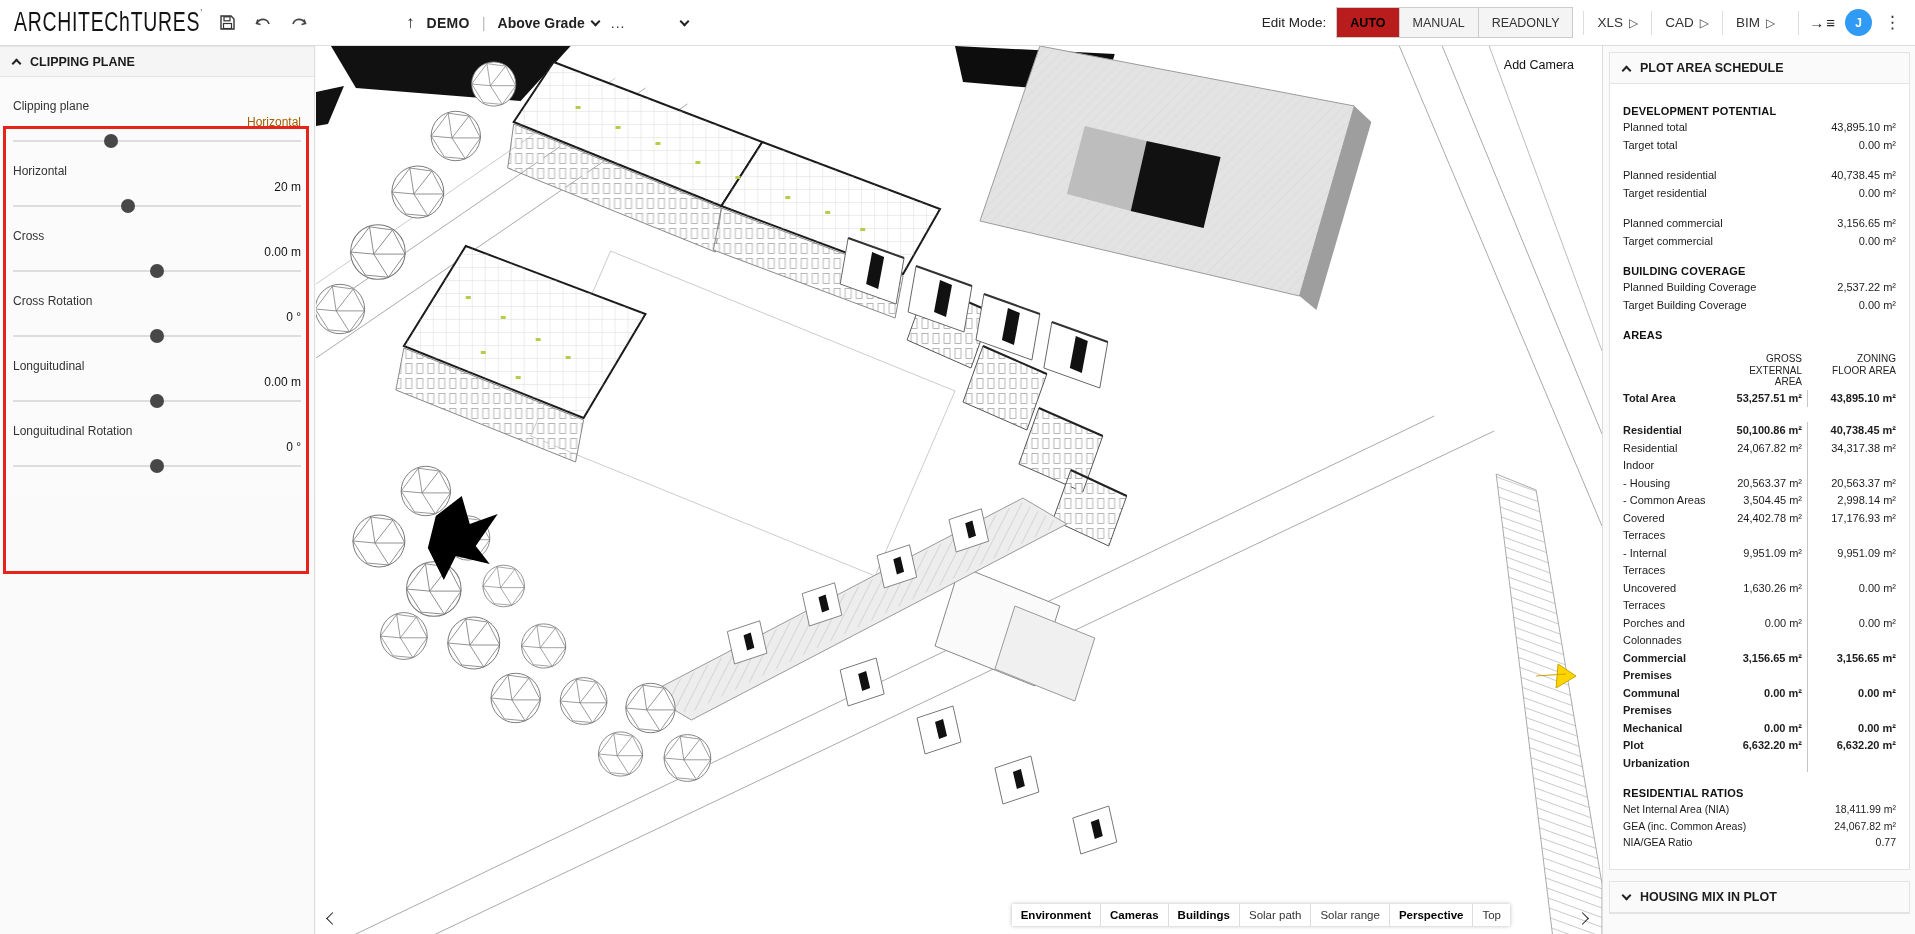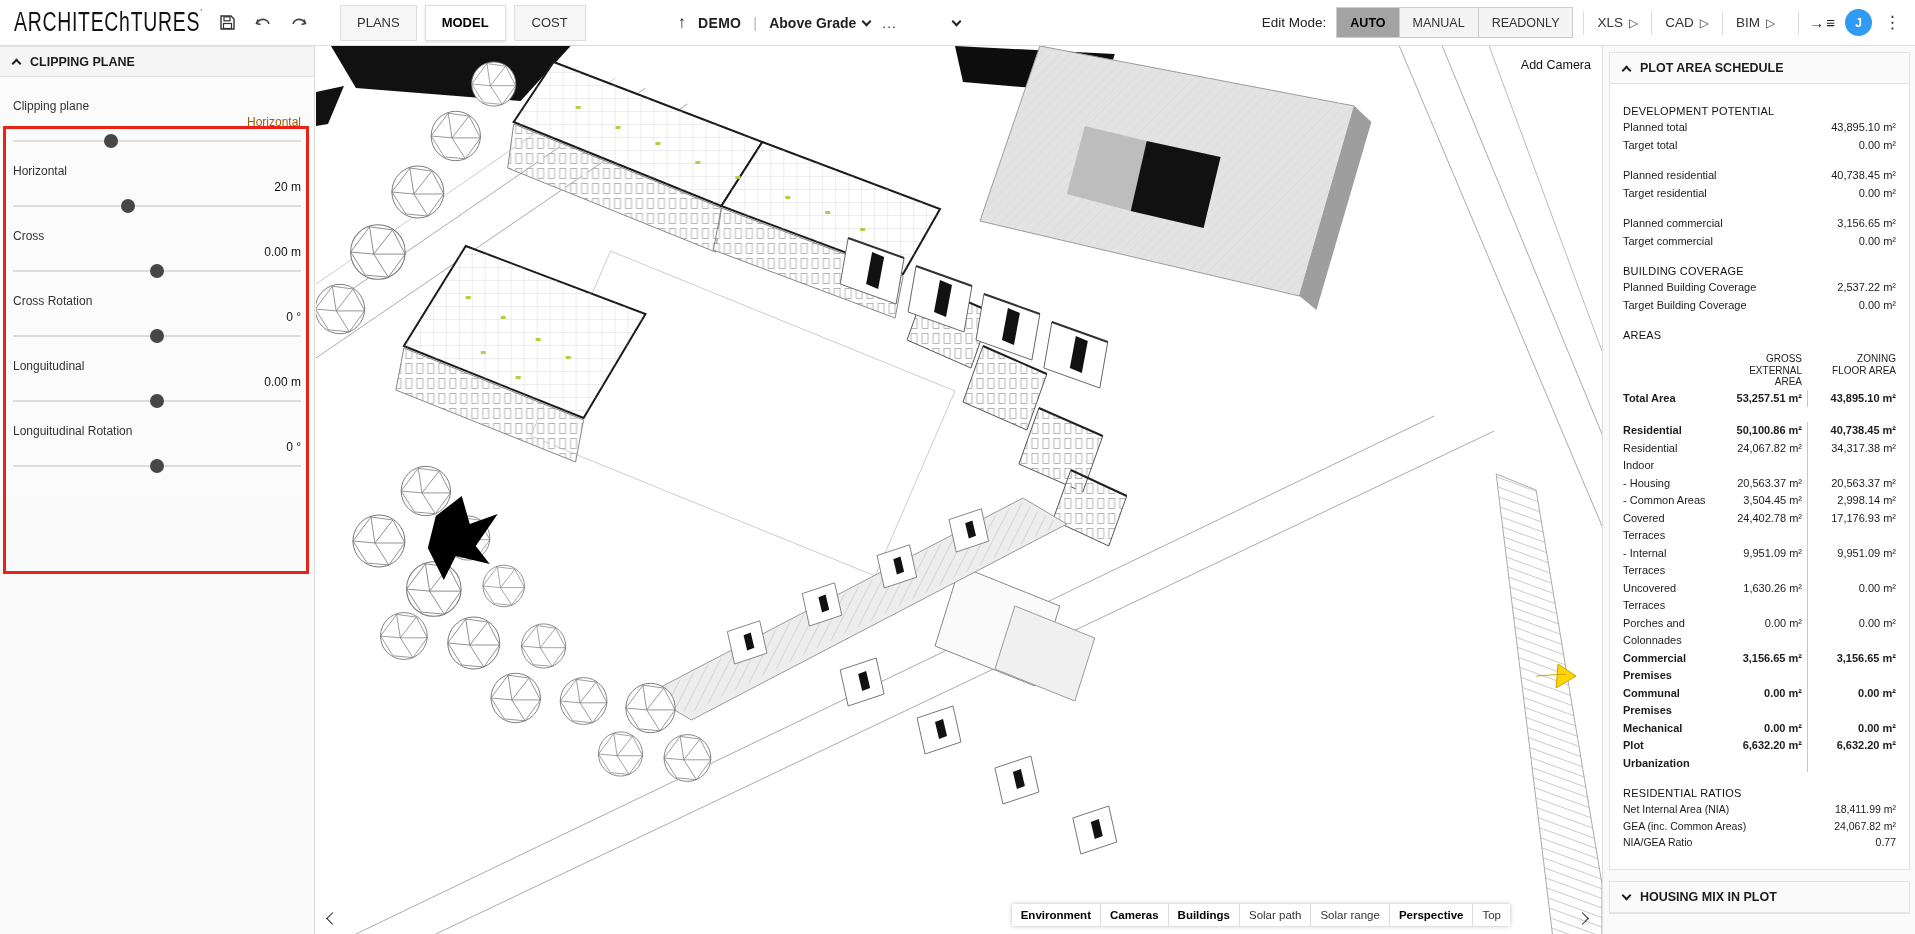--- a/index.html
+++ b/index.html
@@ -27,21 +27,21 @@
   .vdiv { color:#bbb; font-size:15px; }
   .grade { font-weight:bold; display:flex; align-items:center; gap:7px; cursor:pointer; }
   .dots-more { color:#333; letter-spacing:1px; cursor:pointer; }
   .lone-chev { margin-left:44px; cursor:pointer; }
   .right-group { margin-left:auto; display:flex; align-items:center; margin-right:12px; gap:10px; }
   .em-label { font-size:13.5px; color:#222; }
   .seg { display:flex; border:1px solid #ccc; background:#f4f4f4; height:31px; }
   .seg-opt { padding:0 13px; display:flex; align-items:center; font-size:12.5px; color:#333;
              border-left:1px solid #ccc; cursor:pointer; }
   .seg-opt:first-child { border-left:none; }
-  .seg-opt.active { background:#a3a3a3; font-weight:bold; color:#000; }
+  .seg-opt.active { background:#b91c1c; font-weight:bold; color:#000; }
   .exports { display:flex; align-items:center; }
   .exp { display:flex; align-items:center; gap:6px; padding:0 13px; border-left:1px solid #ddd;
          font-size:13.5px; color:#333; cursor:pointer; height:24px; }
   .tri { font-size:12px; color:#444; }
   .arrow-menu { display:flex; align-items:center; gap:2px; font-size:15px; color:#222;
                 padding-left:10px; border-left:1px solid #ddd; height:24px; cursor:pointer; }
   .avatar { width:27px; height:27px; border-radius:50%; background:#2f9bf4; color:#fff;
             display:flex; align-items:center; justify-content:center; font-size:12px;
             font-weight:bold; cursor:pointer; }
   .kebab { font-size:17px; color:#333; cursor:pointer; padding:0 2px; }
@@ -69,40 +69,40 @@
   .track { position:absolute; left:0; right:0; top:8px; height:2px; background:#ddd; }
   .thumb { position:absolute; top:2px; width:14px; height:14px; border-radius:50%;
            background:#474747; cursor:pointer; }
   .annotation { position:absolute; left:3px; top:126px; width:306px; height:448px;
                 border:3px solid #e8231a; pointer-events:none; z-index:30; }
 
   
   .canvas { position:absolute; top:46px; left:316px; right:313px; bottom:0; background:#fff;
             overflow:hidden; }
   .canvas svg { display:block; }
-  .add-camera { position:absolute; top:12px; right:11px; font-size:12.5px; color:#111; cursor:pointer; }
+  .add-camera { position:absolute; top:12px; right:28px; font-size:12.5px; color:#111; cursor:pointer; }
   .view-tabs { position:absolute; bottom:8px; right:92px; display:flex; align-items:center;
                background:#fff; height:22px; box-shadow:0 0 4px rgba(0,0,0,.28); }
   .vtab { padding:0 9px; font-size:11.5px; color:#333; border-right:1px solid #ddd;
           line-height:22px; cursor:pointer; white-space:nowrap; }
   .vtab:last-child { border-right:none; }
   .vtab.active { font-weight:bold; color:#000; }
   .nav-chev { position:absolute; bottom:8px; width:14px; height:14px; cursor:pointer; }
   .nav-chev span { display:block; width:9px; height:9px; border-left:1.6px solid #222;
                    border-bottom:1.6px solid #222; }
   .nav-prev { left:12px; } .nav-prev span { transform:rotate(45deg); margin-top:2px; }
   .nav-next { right:10px; } .nav-next span { transform:rotate(-135deg); margin-top:2px; }
 
   
   .sidebar-right { position:absolute; top:46px; right:0; width:313px; bottom:0; background:#fafafa;
                    border-left:1px solid #ddd; z-index:10; padding:6px 5px 0 6px; overflow:hidden; }
   .panel { background:#f97316; border:1px solid #e3e3e3; margin-bottom:11px; }
   .panel .acc-header { border-top:none; background:#fafafa; }
   .pas-body { padding:6px 13px 18px; background:#fff; }
-  .sect { font-weight:normal; font-size:11px; color:#111; margin:15px 0 2px; letter-spacing:.2px; }
+  .sect { font-weight:bold; font-size:11px; color:#111; margin:15px 0 2px; letter-spacing:.2px; }
   .prow { display:flex; justify-content:space-between; font-size:11px; line-height:17.5px; color:#1c1c1c; }
   .prow.gap { margin-bottom:13px; }
   .arow { display:grid; grid-template-columns:1fr 96px 94px; font-size:11px; line-height:17.5px;
           color:#1c1c1c; }
   .arow .num { text-align:right; }
   .arow .zcol { border-left:1px solid #c6c6c6; padding-left:4px; margin-left:5px; }
   .arow.bold { font-weight:bold; }
   .arow.gap { margin-bottom:15px; }
   .ahead { display:grid; grid-template-columns:1fr 96px 94px; font-size:10px; color:#222;
            margin-top:12px; margin-bottom:2px; }
@@ -132,25 +132,20 @@
           <path d="M7.5 9.5 L3.5 8.5 L5 4.5" fill="none" stroke="#444" stroke-width="1.6"></path>
         </svg>
     </div>
     <div class="icon-btn">
       <svg width="20" height="16" viewBox="0 0 20 16">
           <path d="M16 8 C13 3,6 3,4 9" fill="none" stroke="#444" stroke-width="1.6"></path>
           <path d="M12.5 9.5 L16.5 8.5 L15 4.5" fill="none" stroke="#444" stroke-width="1.6"></path>
         </svg>
     </div>
 
-    <div class="main-tabs" id="main-tabs">
-        <div class="mtab">PLANS</div>
-        <div class="mtab active">MODEL</div>
-        <div class="mtab">COST</div>
-      </div>
 
     <div class="center-group">
       <span class="up-arrow">↑</span>
       <span class="proj-name">DEMO</span>
       <span class="vdiv">|</span>
       <span class="grade">
         <span>Above Grade</span>
         <span class="chev down"></span>
       </span>
       <span class="dots-more">...</span>

